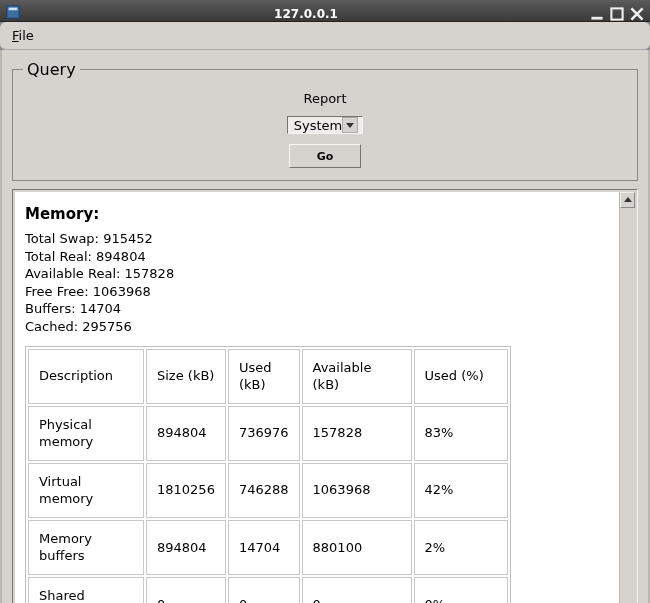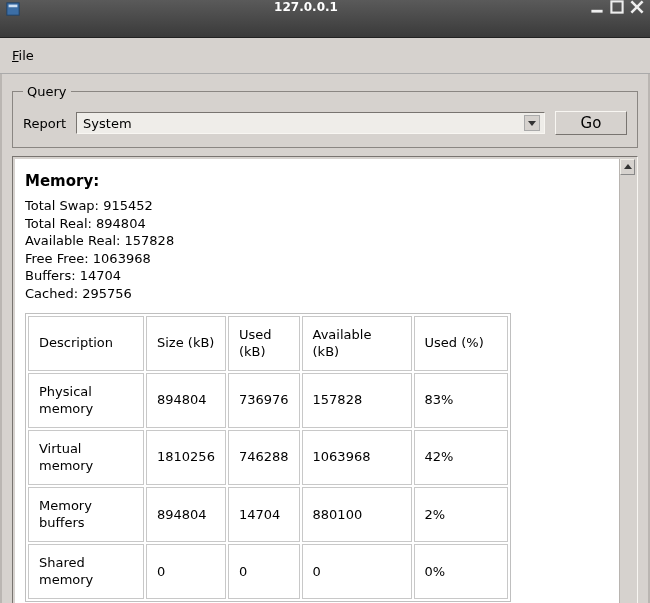--- a/index.html
+++ b/index.html
@@ -9,46 +9,47 @@
     font-family: "DejaVu Sans", "Liberation Sans", Arial, sans-serif;
     font-size: 13px;
     width: 650px;
     height: 603px;
     overflow: hidden;
   }
   .titlebar {
     background: #4a4a4a;
     background: linear-gradient(to bottom, #5a5a5a, #3a3a3a);
     color: #fff;
-    height: 38px;
+    height: 22px;
     display: flex;
-    align-items: flex-start;
+    align-items: flex-end;
     font-weight: bold;
     font-size: 12px;
     border-bottom: 1px solid #222;
     user-select: none;
   }
   .titlebar .title {
     flex: 1;
     text-align: center;
   }
   .titlebar .wicon {
     width: 18px; height: 18px;
     margin-left: 4px;
     display: flex; align-items: center; justify-content: center;
   }
   .titlebar .wicon svg { width: 14px; height: 14px; }
   .titlebar .ctrls { display: flex; align-items: center; gap: 6px; padding-right: 6px; color: #eee; font-size: 11px; }
   .titlebar .ctrl { width: 14px; height: 14px; display:flex; align-items:center; justify-content:center; cursor:pointer; }
   .menubar {
     background: #d6d2ce;
-    height: 36px;
+    height: 28px;
     display: flex; align-items: center;
     padding: 0 6px;
     border-bottom: 1px solid #aaa;
+    border-radius: 6px;
   }
   .menuitem {
     padding: 2px 6px;
     font-size: 13px;
     color: #000;
   }
   .menuitem .ul { text-decoration: underline; }
   .client {
     background: #d6d2ce;
     padding: 10px 10px 10px 10px;
@@ -58,24 +59,24 @@
     border-top: none;
   }
   fieldset.query {
     border: 1px solid #8a8682;
     background: #d6d2ce;
     margin: 0 0 8px 0;
     padding: 12px 10px 12px 10px;
   }
   fieldset.query legend {
     padding: 0 4px;
-    font-size: 13px;
+    font-size: 16px;
     color: #000;
   }
-  .query-row { display:flex; align-items:center; gap:10px; }
+  .query-row { display:flex; align-items:center; gap:10px;flex-direction:column; }
   .query-row .lbl { font-size:13px; color:#000; }
   .report-select {
     flex: 1; height: 22px;
     background: #efede9;
     border-top: 1px solid #787470;
     border-left: 1px solid #787470;
     border-right: 1px solid #f8f6f2;
     border-bottom: 1px solid #f8f6f2;
     display:flex; align-items:center; justify-content:space-between;
     padding: 0 4px 0 6px;
@@ -88,22 +89,23 @@
     display:flex; align-items:center; justify-content:center;
   }
   .go-button {
     width: 72px; height: 24px;
     background: #d6d2ce;
     border-top: 1px solid #f8f6f2;
     border-left: 1px solid #f8f6f2;
     border-right: 1px solid #787470;
     border-bottom: 1px solid #787470;
     display:flex; align-items:center; justify-content:center;
-    font-size: 15px;
+    font-size: 11px;
     cursor: pointer;
+    font-weight: bold;
   }
   .content-frame {
     position: relative;
     background: #d6d2ce;
     border-top: 1px solid #787470;
     border-left: 1px solid #787470;
     border-right: 1px solid #f8f6f2;
     border-bottom: 1px solid #f8f6f2;
     height: 468px;
   }

